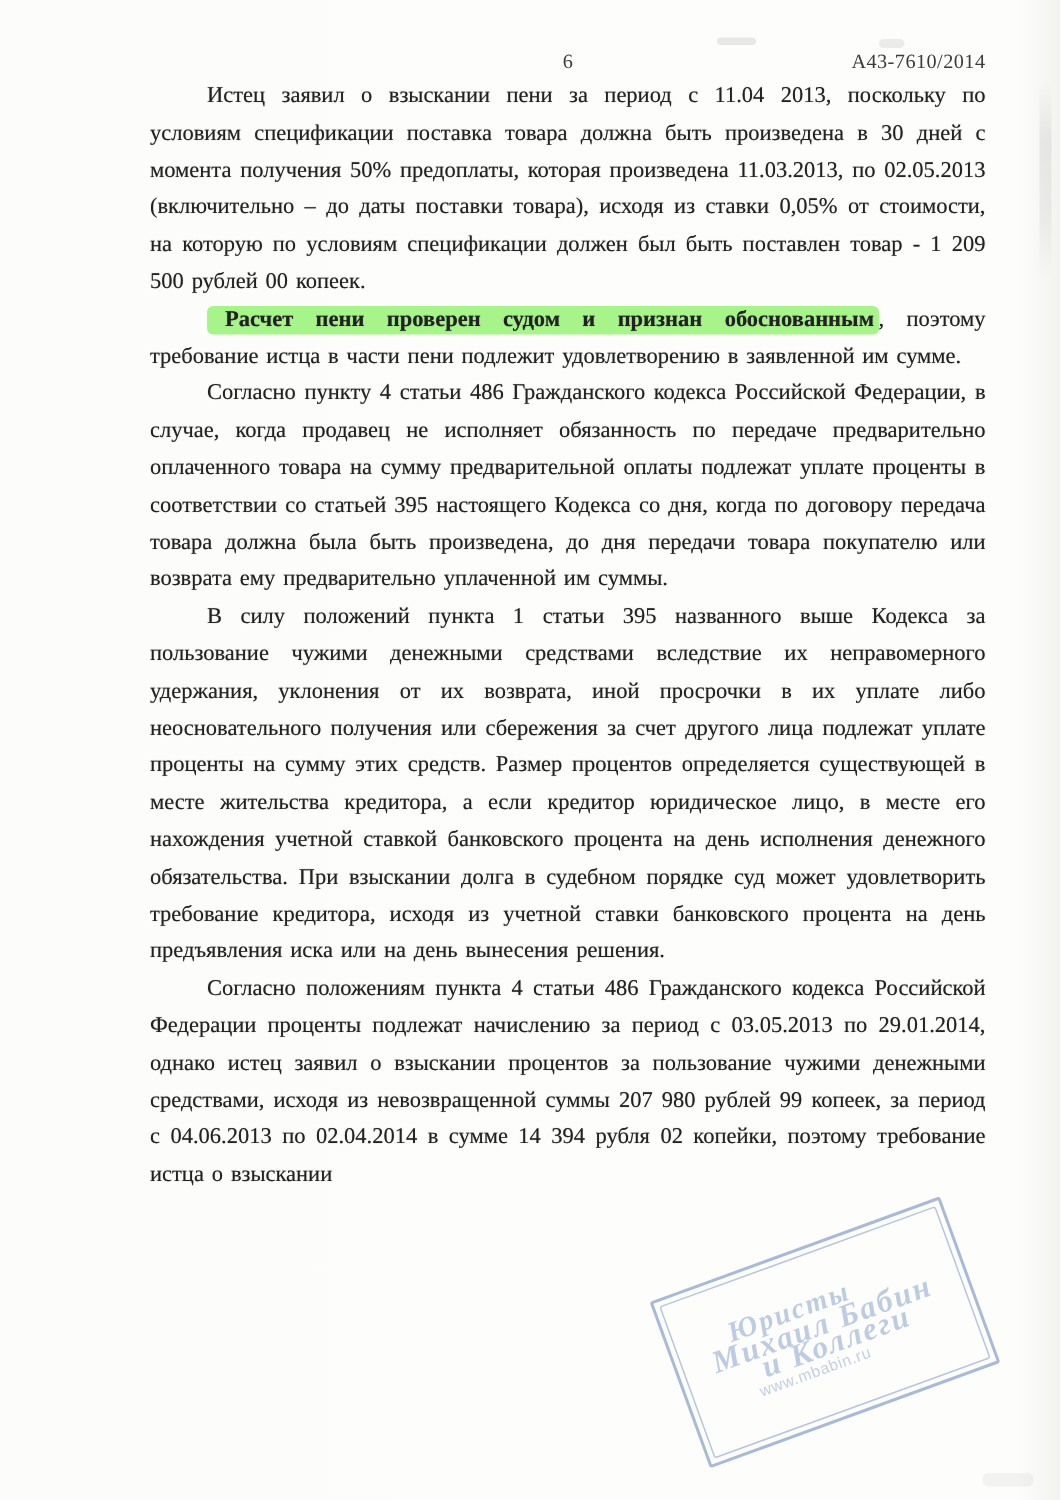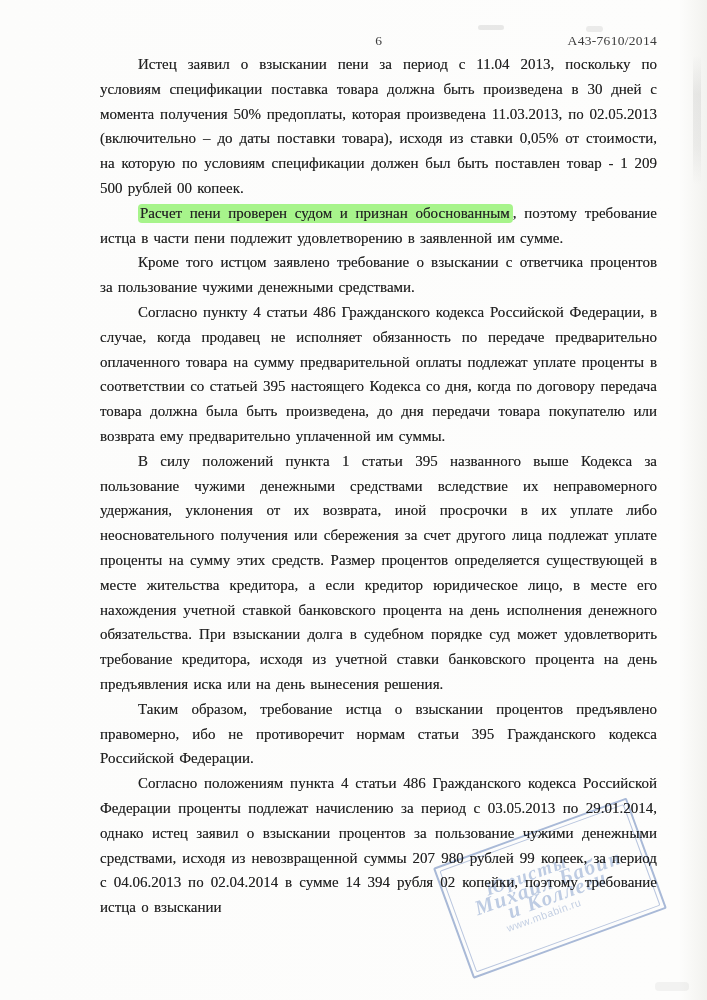--- a/index.html
+++ b/index.html
@@ -54,23 +54,24 @@
   .doc-body p.para {
     margin: 0;
     padding: 0;
   }
   .doc-body p.indent {
     text-indent: 38px;
   }
   mark.hl {
     background: #a7f48b;
     color: inherit;
-    padding: 1px 3px 2px 2px;
+    padding: 1px 3px 2px 12px;
     border-radius: 4px;
     box-decoration-break: clone;
+    font-weight: bold;
     -webkit-box-decoration-break: clone;
   }
   
   .stamp {
     position: absolute;
     left: 433px;
     top: 868px;
     width: 202px;
     height: 114px;
     transform: rotate(-20deg);
@@ -130,24 +131,22 @@
 <div class="page">
 
   <div class="header">
     <span class="page-number">6</span>
     <span class="case-number">А43-7610/2014</span>
   </div>
 
   <div class="doc-body">
       <p class="para indent">Истец заявил о взыскании пени за период с 11.04 2013, поскольку по условиям спецификации поставка товара должна быть произведена в 30 дней с момента получения 50% предоплаты, которая произведена 11.03.2013, по 02.05.2013 (включительно – до даты поставки товара), исходя из ставки 0,05% от стоимости, на которую по условиям спецификации должен был быть поставлен товар - 1 209 500 рублей 00 копеек.</p>
       <p class="para indent"><mark class="hl">Расчет пени проверен судом и признан обоснованным</mark>, поэтому требование истца в части пени подлежит удовлетворению в заявленной им сумме.</p>
-      <p class="para indent">Кроме того истцом заявлено  требование о взыскании с ответчика процентов за пользование чужими денежными средствами.</p>
       <p class="para indent">Согласно пункту 4 статьи 486 Гражданского кодекса Российской Федерации, в случае, когда продавец не исполняет обязанность по передаче предварительно оплаченного товара на сумму предварительной оплаты подлежат уплате проценты в соответствии со статьей 395 настоящего Кодекса со дня, когда по договору передача товара должна была быть произведена, до дня передачи товара покупателю или возврата ему предварительно уплаченной им суммы.</p>
       <p class="para indent">В силу положений пункта 1 статьи 395 названного выше Кодекса за пользование чужими денежными средствами вследствие их неправомерного удержания, уклонения от их возврата, иной просрочки в их уплате либо неосновательного получения или сбережения за счет другого лица подлежат уплате проценты на сумму этих средств. Размер процентов определяется существующей в месте жительства кредитора, а если кредитор юридическое лицо, в месте его нахождения учетной ставкой банковского процента на день исполнения денежного обязательства. При взыскании долга в судебном порядке суд может удовлетворить требование кредитора, исходя из учетной ставки банковского процента на день предъявления иска или на день вынесения решения.</p>
-      <p class="para indent">Таким образом, требование истца о взыскании процентов предъявлено правомерно, ибо не противоречит нормам статьи 395 Гражданского кодекса Российской Федерации.</p>
       <p class="para indent">Согласно положениям пункта 4 статьи 486 Гражданского кодекса Российской Федерации проценты подлежат начислению за период с 03.05.2013 по 29.01.2014, однако истец заявил о взыскании процентов за пользование чужими денежными средствами, исходя из невозвращенной суммы 207 980 рублей 99 копеек, за период с 04.06.2013 по 02.04.2014 в сумме 14 394 рубля 02 копейки, поэтому требование истца о взыскании</p>
     </div>
 
   <div class="stamp">
     <span class="big l1">Юристы</span>
     <span class="big l2">Михаил Бабин</span>
     <span class="big l3">и Коллеги</span>
     <span class="site">www.mbabin.ru</span>
   </div>
 

